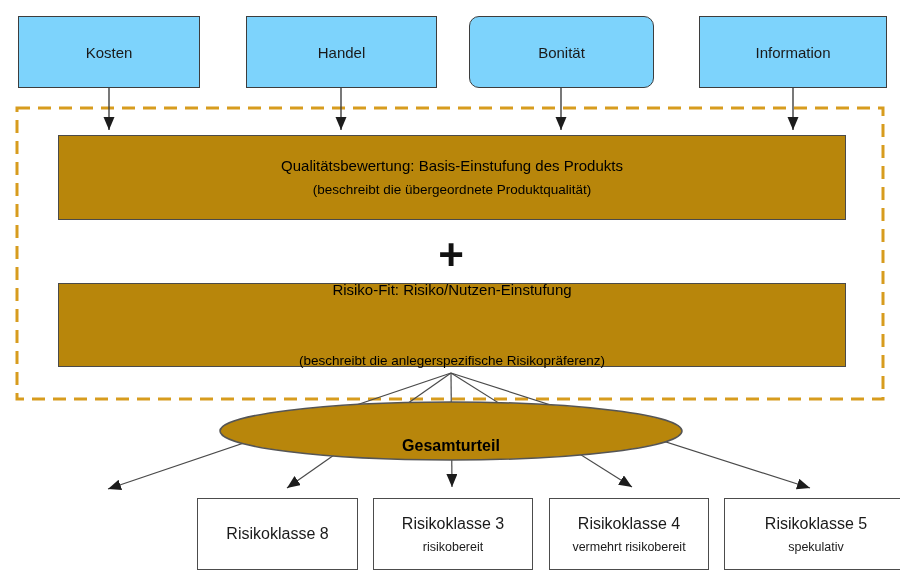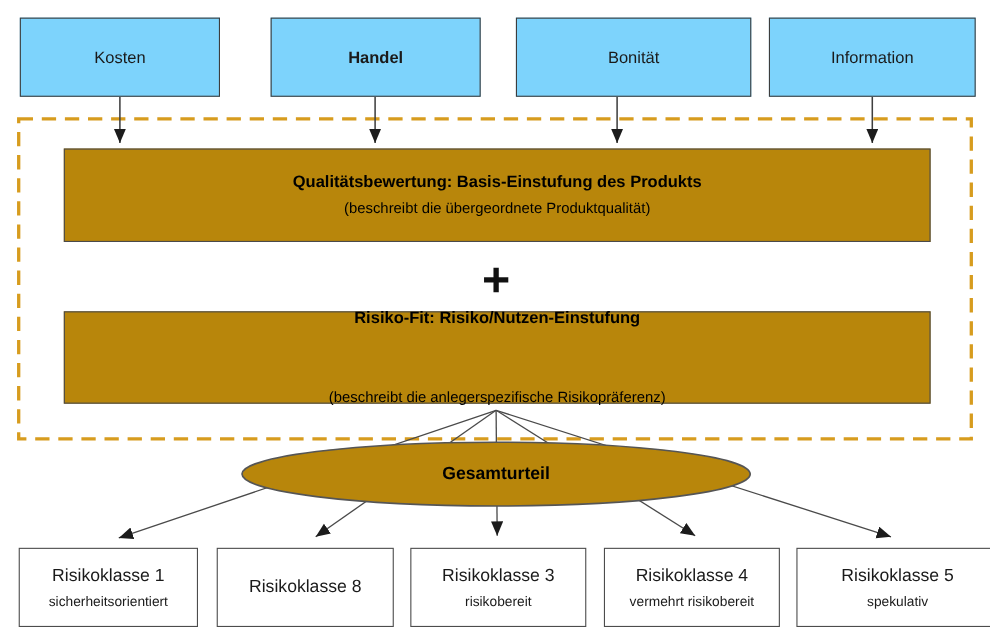--- a/index.html
+++ b/index.html
@@ -21,30 +21,30 @@
   .factor-box {
     position:absolute; top:16px; height:72px; background:#7dd3fc;
     border:1.5px solid #3d3d3d; display:flex; align-items:center; justify-content:center;
     font-size:15px; color:#1a1a1a;
   }
   .gold-box {
     position:absolute; left:58px; width:788px; background:var(--gold);
     border:1.5px solid #4a4a4a; display:flex; flex-direction:column;
     align-items:center; justify-content:center; text-align:center; color:#000;
   }
-  .gold-box .gb-title { font-weight:bold; font-size:15px; line-height:24px; }
+  .gold-box .gb-title { font-weight:normal; font-size:15px; line-height:24px; }
   .gold-box .gb-sub   { font-size:13.5px; line-height:23px; }
 
   .plus {
     position:absolute; left:411px; width:80px; top:228px; height:54px;
     line-height:54px; text-align:center; font-size:44px; font-weight:bold; color:#111;
   }
 
   .ellipse-label {
-    position:absolute; left:221px; width:460px; top:417px; height:28px;
+    position:absolute; left:221px; width:460px; top:432px; height:28px;
     line-height:28px; text-align:center; font-weight:bold; font-size:16px; color:#000;
   }
 
   .class-box {
     position:absolute; top:498px; height:72px; background:#fff;
     border:1.5px solid #4c4c4c; display:flex; flex-direction:column;
     align-items:center; justify-content:center; text-align:center; color:#1a1a1a;
   }
   .class-box .cb-name { font-size:16px; line-height:26px; }
   .class-box .cb-desc { font-size:12.5px; line-height:20px; }
@@ -73,48 +73,44 @@
     <line class="fan" x1="451" y1="373" x2="452" y2="487" marker-end="url(#arrow)"></line>
     <line class="fan" x1="451" y1="373" x2="632" y2="487" marker-end="url(#arrow)"></line>
     <line class="fan" x1="451" y1="373" x2="810" y2="488" marker-end="url(#arrow)"></line>
 
     <ellipse class="gold-fill" cx="451" cy="431" rx="231" ry="29" stroke="#555" stroke-width="1.5"></ellipse>
   </svg>
 
   <div class="factor-box" style="left:18px;width:182px;">
     <span>Kosten</span>
   </div>
-  <div class="factor-box" style="left:246px;width:191px;font-weight:bold;">
+  <div class="factor-box" style="left:246px;width:191px;">
     <span>Handel</span>
   </div>
-  <div class="factor-box" style="left:469px;width:214px;">
+  <div class="factor-box" style="left:469px;width:185px;border-radius:10px;">
     <span>Bonität</span>
   </div>
   <div class="factor-box" style="left:699px;width:188px;">
     <span>Information</span>
   </div>
 
   <div class="gold-box" style="top:135px;height:85px;">
     <div class="gb-title">Qualitätsbewertung: Basis-Einstufung des Produkts</div>
     <div class="gb-sub">(beschreibt die übergeordnete Produktqualität)</div>
   </div>
 
   <div class="plus">+</div>
 
   <div class="gold-box" style="top:283px;height:84px;gap:47px;">
     <div class="gb-title">Risiko-Fit: Risiko/Nutzen-Einstufung</div>
     <div class="gb-sub">(beschreibt die anlegerspezifische Risikopräferenz)</div>
   </div>
 
   <div class="ellipse-label">Gesamturteil</div>
 
-  <div class="class-box" style="left:17px;width:163px;">
-    <div class="cb-name">Risikoklasse 1</div>
-    <div class="cb-desc">sicherheitsorientiert</div>
-  </div>
   <div class="class-box" style="left:197px;width:161px;">
     <div class="cb-name">Risikoklasse 8</div>
   </div>
   <div class="class-box" style="left:373px;width:160px;">
     <div class="cb-name">Risikoklasse 3</div>
     <div class="cb-desc">risikobereit</div>
   </div>
   <div class="class-box" style="left:549px;width:160px;">
     <div class="cb-name">Risikoklasse 4</div>
     <div class="cb-desc">vermehrt risikobereit</div>

